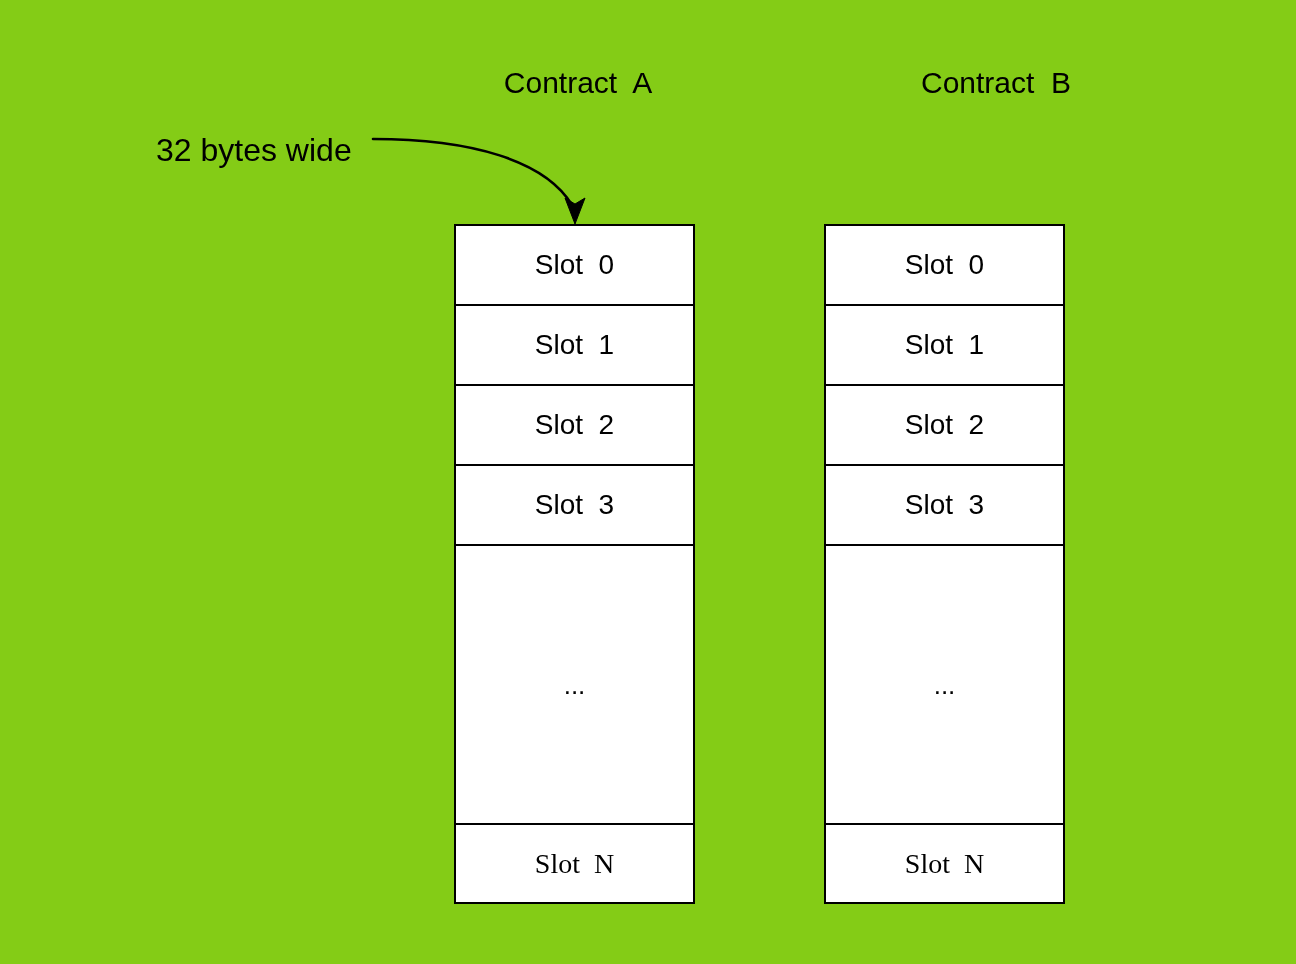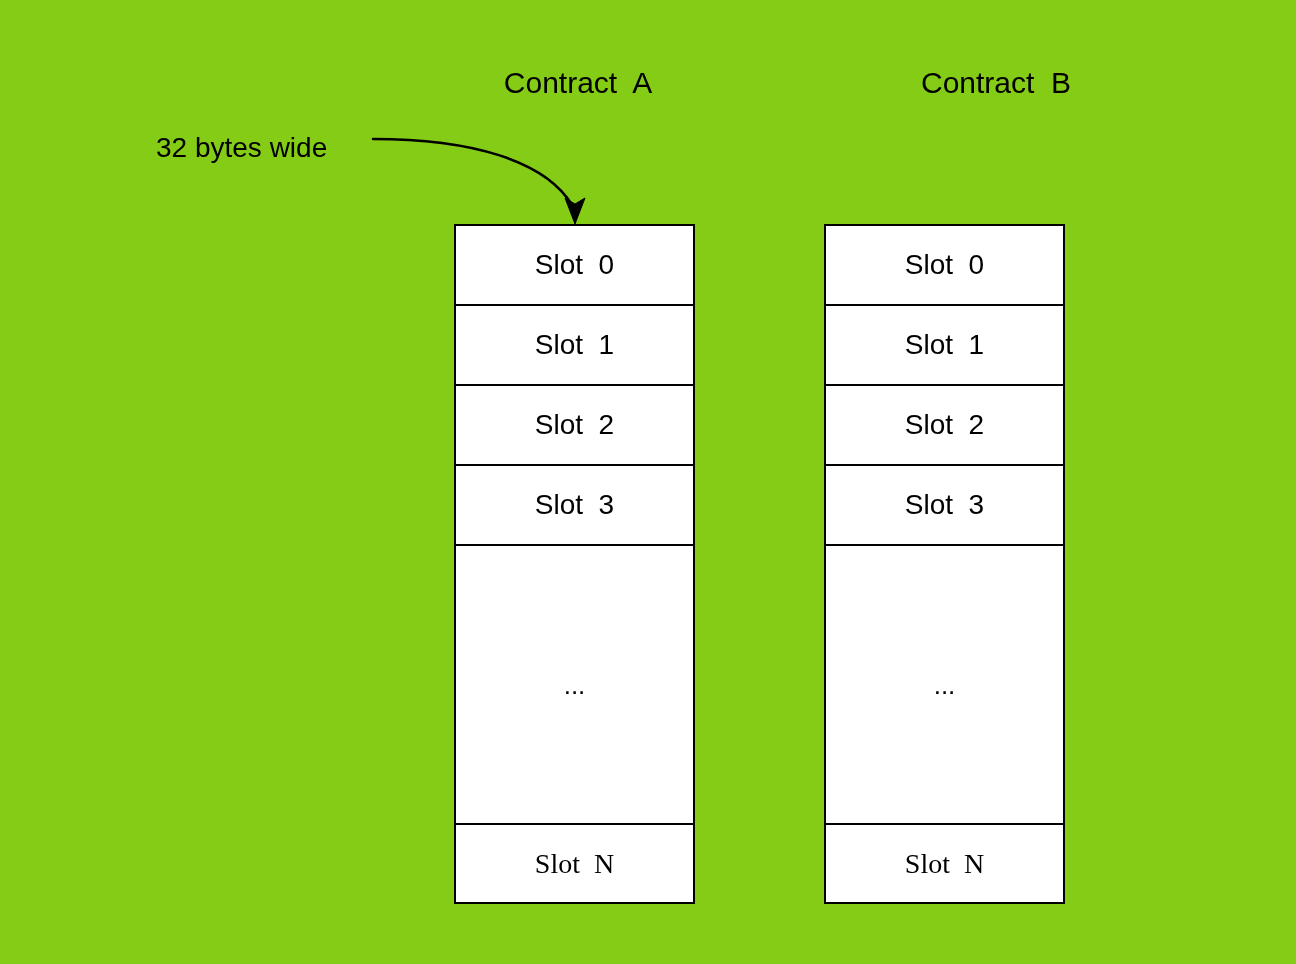--- a/index.html
+++ b/index.html
@@ -27,21 +27,21 @@
     color: #000000;
     white-space: pre;
     text-align: center;
     transform: translateX(-50%);
   }
   #title-a { left: 578px; top: 68px; }
   #title-b { left: 948px; top: 68px; margin-left: 48px; }
 
   .annot-label {
     position: absolute;
-    font-size: 28px;
+    font-size: 32px;
     line-height: 1;
     color: #000000;
     white-space: pre;
   }
   #label-32bytes { left: 156px; top: 134px; }
 
   .arrow-layer {
     position: absolute;
     left: 0;
     top: 0;

